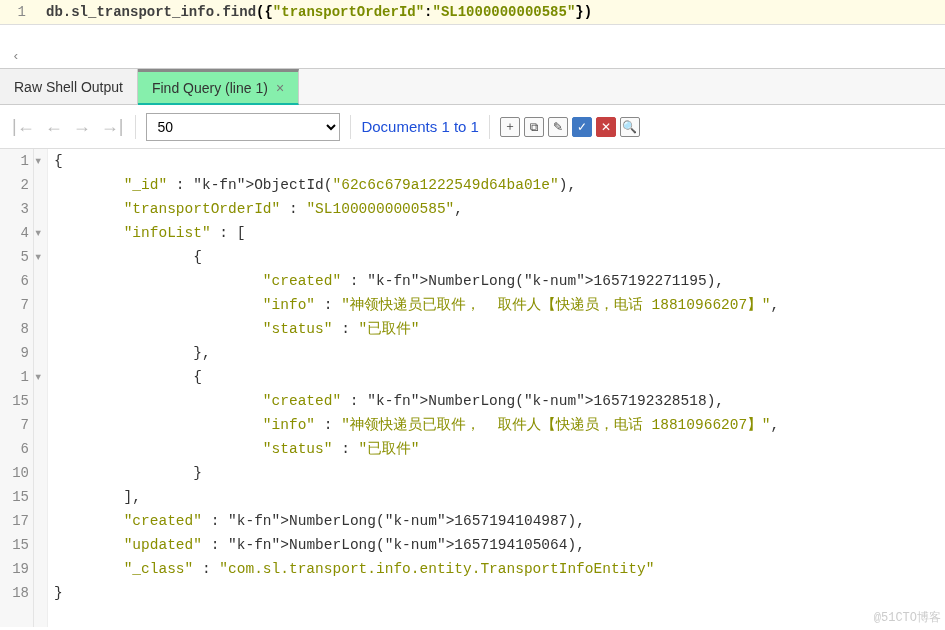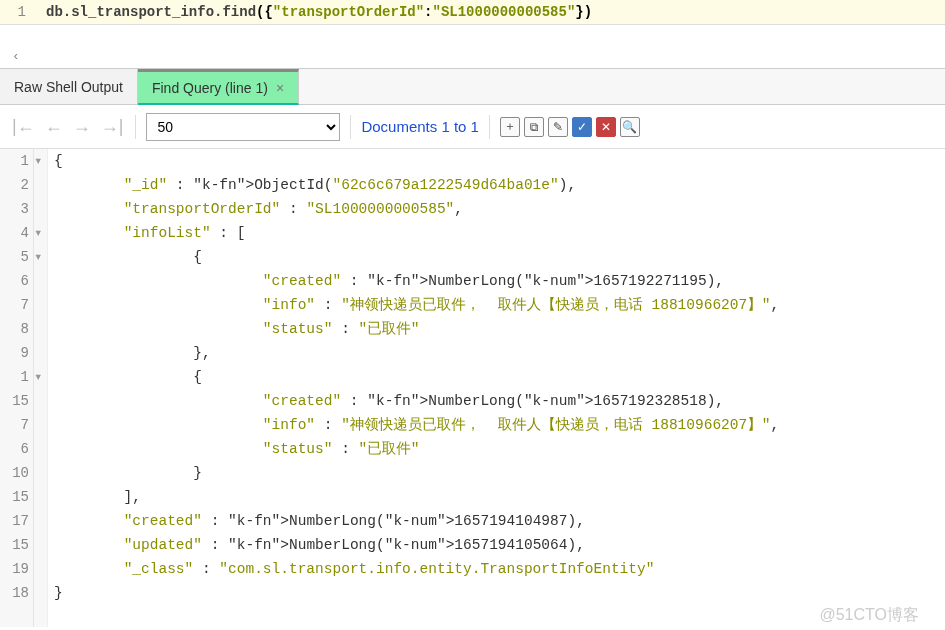--- a/index.html
+++ b/index.html
@@ -150,25 +150,25 @@
     flex: 1;
     white-space: pre;
     font-size: 14.5px;
     line-height: 24px;
     padding-left: 6px;
     overflow: hidden;
   }
   .k-str { color: #8a8f00; }
   .watermark {
     position: absolute;
-    right: 26px;
+    right: 4px;
     bottom: 4px;
     color: #ccc;
-    font-family: Liberation Sans, sans-serif;
-    font-size: 16px;
+    font-family: Liberation Mono, monospace;
+    font-size: 12px;
     pointer-events: none;
   }
 </style>
 </head>
 <body>
 
 <div class="query-editor">
   <div class="query-gutter">1</div>
   <div class="query-fold"></div>
   <div class="query-text"><span class="fn">db.sl_transport_info.find</span><span class="punc">({</span><span class="lit">"transportOrderId"</span><span class="punc">:</span><span class="lit">"SL1000000000585"</span><span class="punc">})</span></div>

